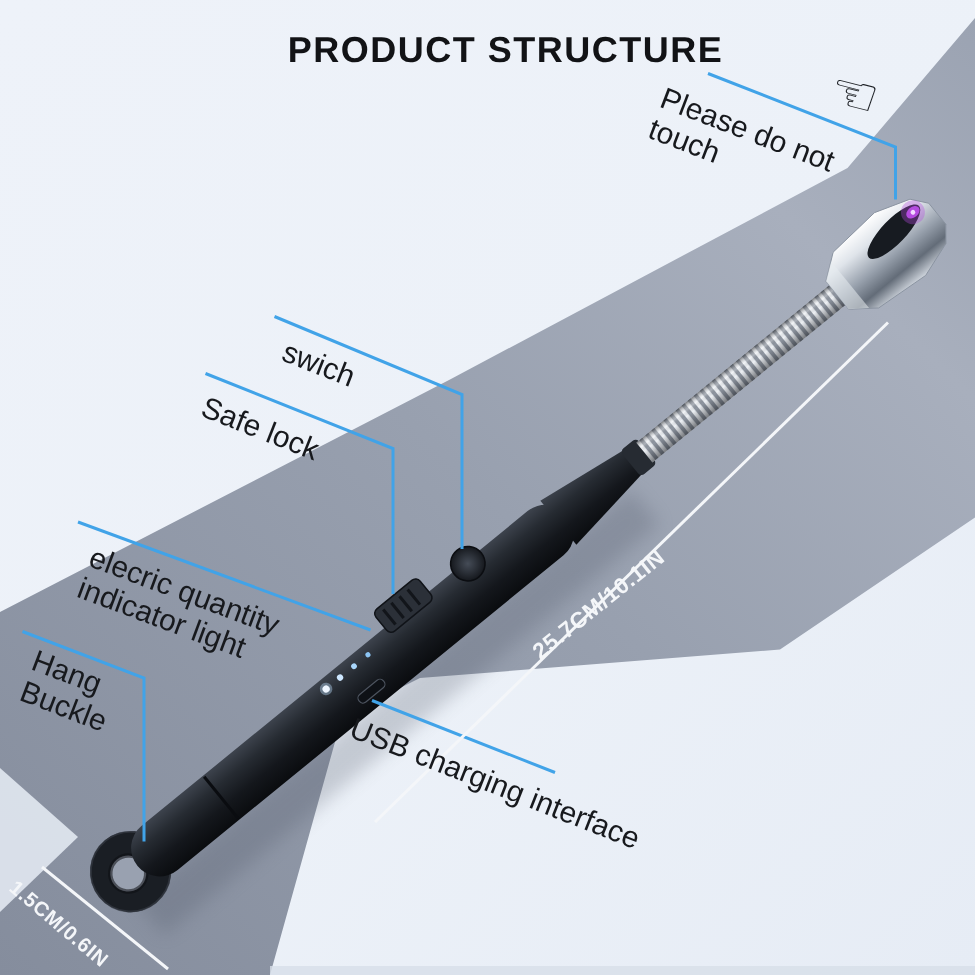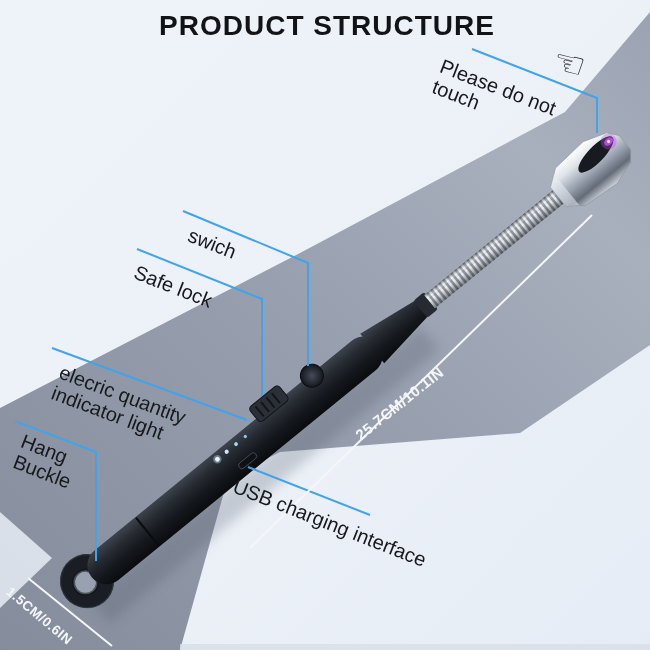--- a/index.html
+++ b/index.html
@@ -4,21 +4,21 @@
 <style>
   html,body{margin:0;padding:0;background:#ecf1f8;}
   .stage{
     position:relative;width:650px;height:650px;overflow:hidden;
     background:linear-gradient(135deg,#eef2f9 0%,#ecf1f8 55%,#e6ecf5 100%);
     font-family:"Liberation Sans",sans-serif;
   }
   .stage svg{position:absolute;left:0;top:0;}
   .page-title{
     position:absolute;left:325px;top:8px;transform:translateX(-50%);
-    margin:2px;font-size:28px;font-weight:800;letter-spacing:1px;color:#121316;
+    margin:12px;font-size:24px;font-weight:800;letter-spacing:1px;color:#121316;
     white-space:nowrap;
   }
   .callout-label{
     position:absolute;color:#17191d;font-size:20px;line-height:1.1;
     transform-origin:top left;white-space:nowrap;
   }
   .callout-label span{display:block;}
   .measure-label{
     position:absolute;color:#f4f6f9;font-weight:700;letter-spacing:.5px;
     transform-origin:top left;white-space:nowrap;

